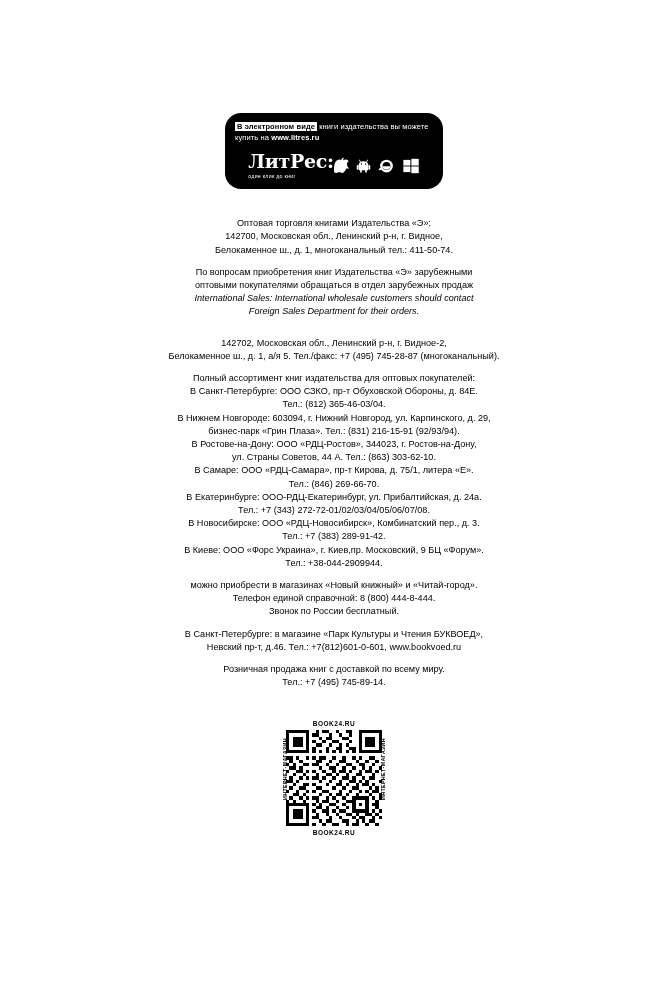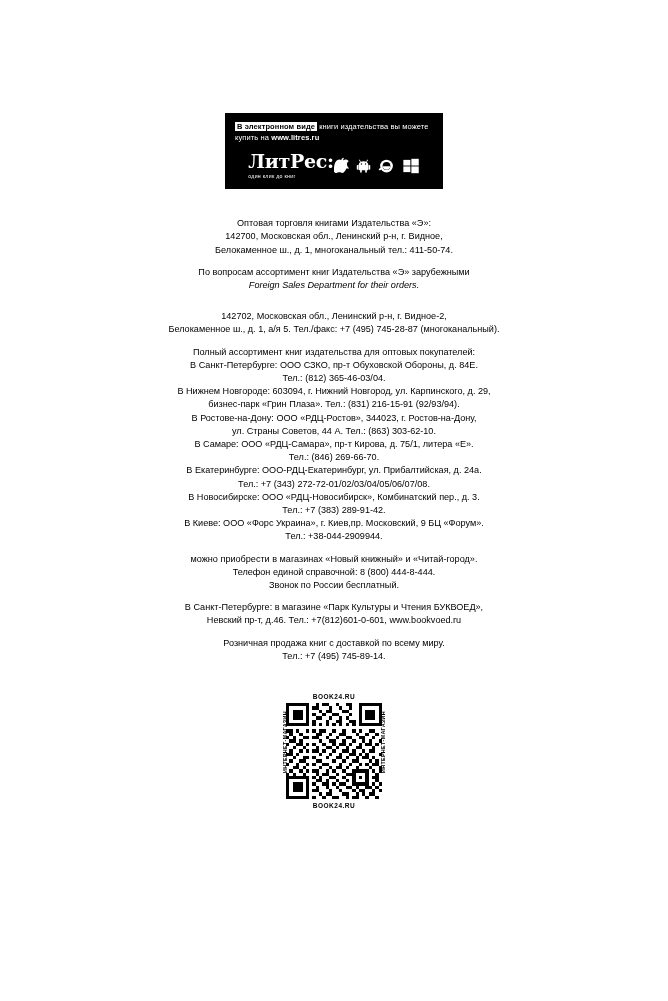--- a/index.html
+++ b/index.html
@@ -24,20 +24,21 @@
   }
 
   
   .litres-banner {
     width: 218px;
     margin: 113px auto 0 auto;
     background: #000000;
     color: #ffffff;
     padding: 8px 10px 10px 10px;
     box-sizing: border-box;
+    border-radius: 16px;
   }
   .litres-line {
     font-size: 7.5px;
     line-height: 11px;
     text-align: left;
     letter-spacing: 0.1px;
   }
   .litres-line .hl {
     background: #ffffff;
     color: #000000;
@@ -207,21 +208,23 @@
   <div class="imprint">
 
     <div>
       <p class="b">Оптовая торговля книгами Издательства «Э»:</p>
       <p>142700, Московская обл., Ленинский р-н, г. Видное,</p>
       <p>Белокаменное ш., д. 1, многоканальный тел.: 411-50-74.</p>
     </div>
     <div class="gap"></div>
 
     <div>
-      <p class="b">По вопросам ассортимент книг Издательства «Э» зарубежными</p>
+      <p class="b">По вопросам приобретения книг Издательства «Э» зарубежными</p>
+      <p class="b">оптовыми покупателями обращаться в отдел зарубежных продаж</p>
+      <p class="i">International Sales: International wholesale customers should contact</p>
       <p class="i">Foreign Sales Department for their orders.</p>
     </div>
     <div class="gap"></div>
 
     <div class="gap"></div>
 
     <div>
       <p>142702, Московская обл., Ленинский р-н, г. Видное-2,</p>
       <p>Белокаменное ш., д. 1, а/я 5. Тел./факс: +7 (495) 745-28-87 (многоканальный).</p>
     </div>

